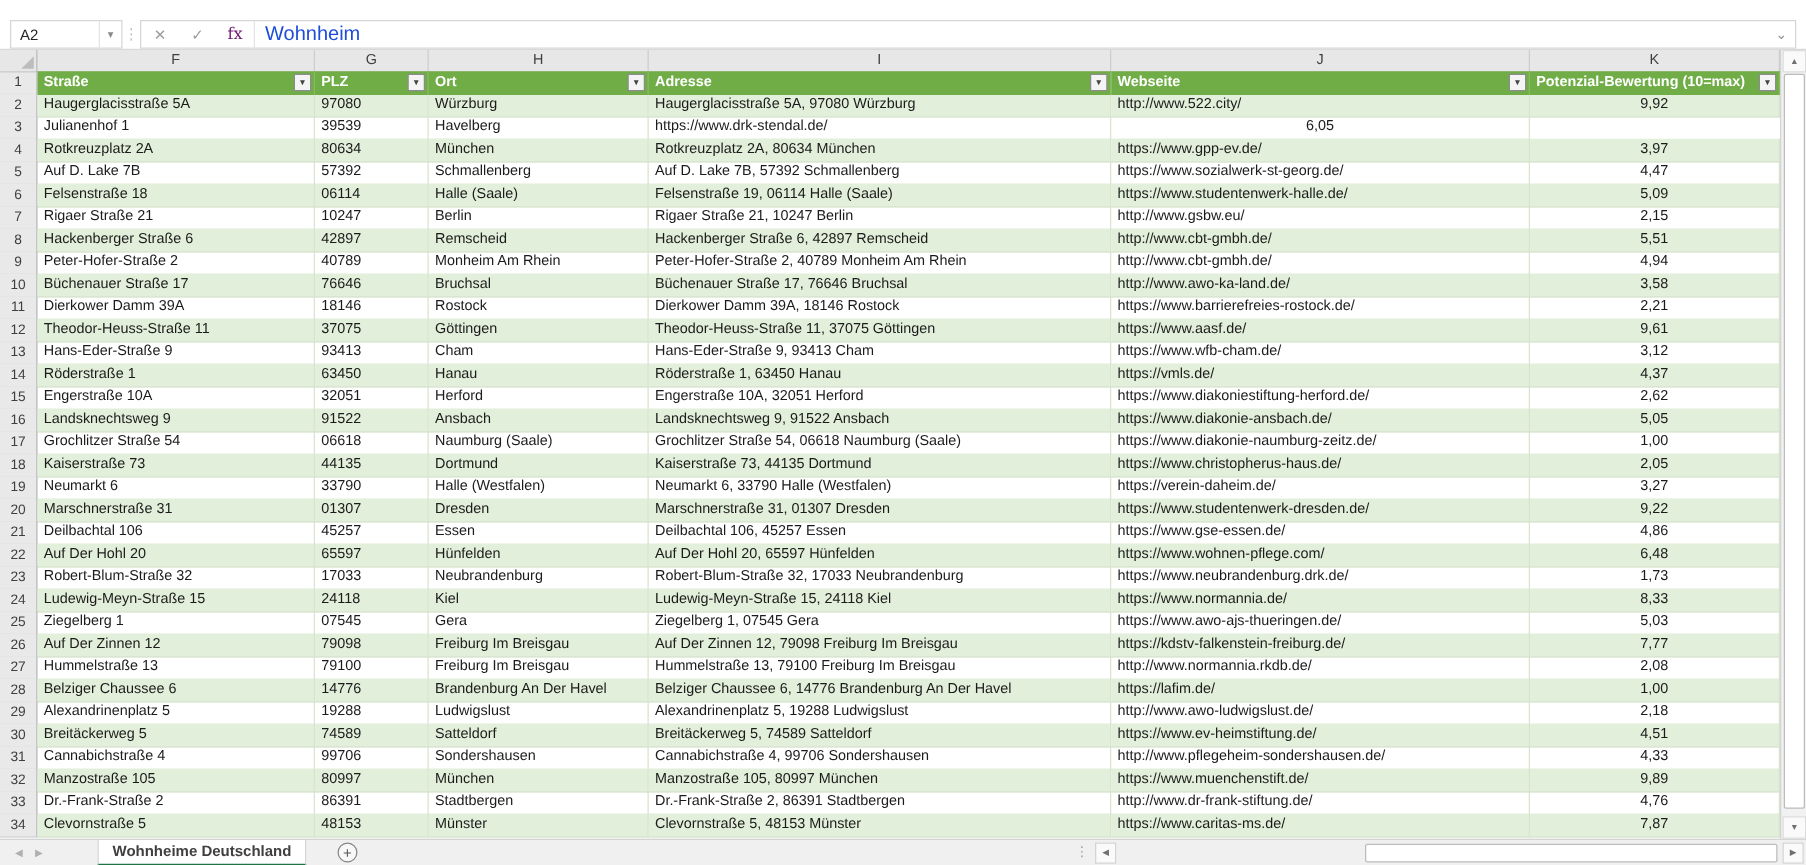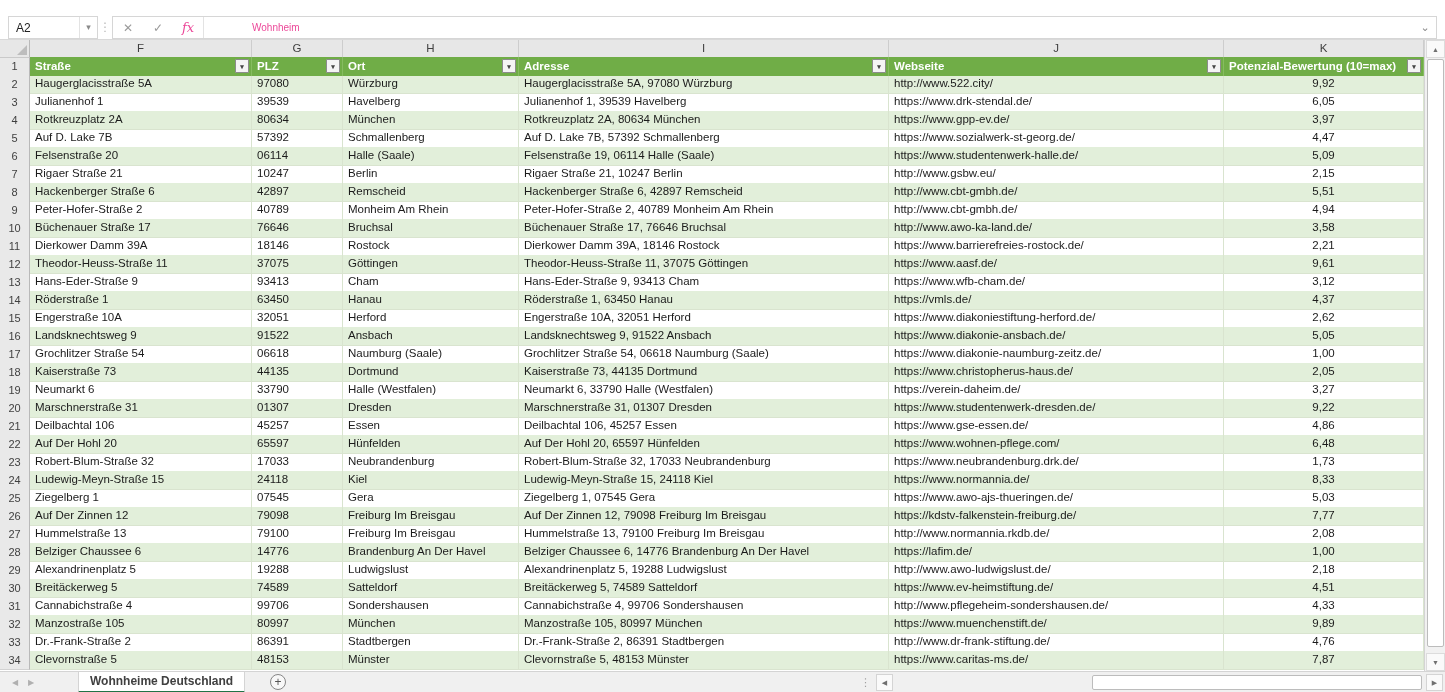--- a/index.html
+++ b/index.html
@@ -12,23 +12,23 @@
              display:flex; align-items:flex-end; padding:5px 8px 0 8px; }
   .namebox { width:90px; height:23px; border:1px solid #d6d6d6; background:#fff;
              display:flex; align-items:center; font-size:12px; color:#222; }
   .namebox .nbval { flex:1; padding-left:7px; }
   .nb-arrow { width:18px; text-align:center; color:#8a8a8a; font-size:9px;
               border-left:1px solid #e3e3e3; align-self:stretch; line-height:21px; }
   .vdots { width:14px; text-align:center; color:#b9b9b9; font-size:12px; line-height:23px; letter-spacing:0; }
   .fbar { flex:1; height:23px; border:1px solid #d6d6d6; background:#fff;
           display:flex; align-items:center; }
   .fbtn { width:30px; text-align:center; color:#9b9b9b; font-size:12px; cursor:default; }
-  .fbtn.fx { color:#ec4899; font-style:italic; font-family:"DejaVu Serif", serif; font-size:13px; }
+  .fbtn.fx { color:#701a75; font-family:"DejaVu Serif", serif; font-size:13px; }
   .fsep { width:1px; height:21px; background:#e3e3e3; margin-right:8px; }
-  .fvalue { flex:1; font-size:10px; color:#ec4899;margin-left:40px; }
+  .fvalue { flex:1; font-size:16px; color:#1d4ed8; }
   .fchev { width:22px; text-align:center; color:#8a8a8a; font-size:11px; }
 
   
   .sheet { position:absolute; top:40px; left:0; width:1424px; height:631px;
            background:#ffffff; overflow:hidden; }
   .letters, .hrow, .drow { display:grid;
            grid-template-columns:30px 222px 91px 176px 370px 335px 200px; }
 
   .letters { height:17px; background:#e7e7e7; }
   .corner { position:relative; background:#e7e7e7; border-right:1px solid #b9b9b9; border-bottom:1px solid #c9c9c9; }
@@ -166,21 +166,20 @@
     <div class="cell">Würzburg</div>
     <div class="cell">Haugerglacisstraße 5A, 97080 Würzburg</div>
     <div class="cell">http://www.522.city/</div>
     <div class="cell num">9,92</div>
   </div>
       <div class="drow">
     <div class="gut">3</div>
     <div class="cell">Julianenhof 1</div>
     <div class="cell">39539</div>
     <div class="cell">Havelberg</div>
-    <div class="cell">Julianenhof 1, 39539 Havelberg</div>
     <div class="cell">https://www.drk-stendal.de/</div>
     <div class="cell num">6,05</div>
   </div>
       <div class="drow band">
     <div class="gut">4</div>
     <div class="cell">Rotkreuzplatz 2A</div>
     <div class="cell">80634</div>
     <div class="cell">München</div>
     <div class="cell">Rotkreuzplatz 2A, 80634 München</div>
     <div class="cell">https://www.gpp-ev.de/</div>
@@ -190,21 +189,21 @@
     <div class="gut">5</div>
     <div class="cell">Auf D. Lake 7B</div>
     <div class="cell">57392</div>
     <div class="cell">Schmallenberg</div>
     <div class="cell">Auf D. Lake 7B, 57392 Schmallenberg</div>
     <div class="cell">https://www.sozialwerk-st-georg.de/</div>
     <div class="cell num">4,47</div>
   </div>
       <div class="drow band">
     <div class="gut">6</div>
-    <div class="cell">Felsenstraße 20</div>
+    <div class="cell">Felsenstraße 18</div>
     <div class="cell">06114</div>
     <div class="cell">Halle (Saale)</div>
     <div class="cell">Felsenstraße 19, 06114 Halle (Saale)</div>
     <div class="cell">https://www.studentenwerk-halle.de/</div>
     <div class="cell num">5,09</div>
   </div>
       <div class="drow">
     <div class="gut">7</div>
     <div class="cell">Rigaer Straße 21</div>
     <div class="cell">10247</div>

